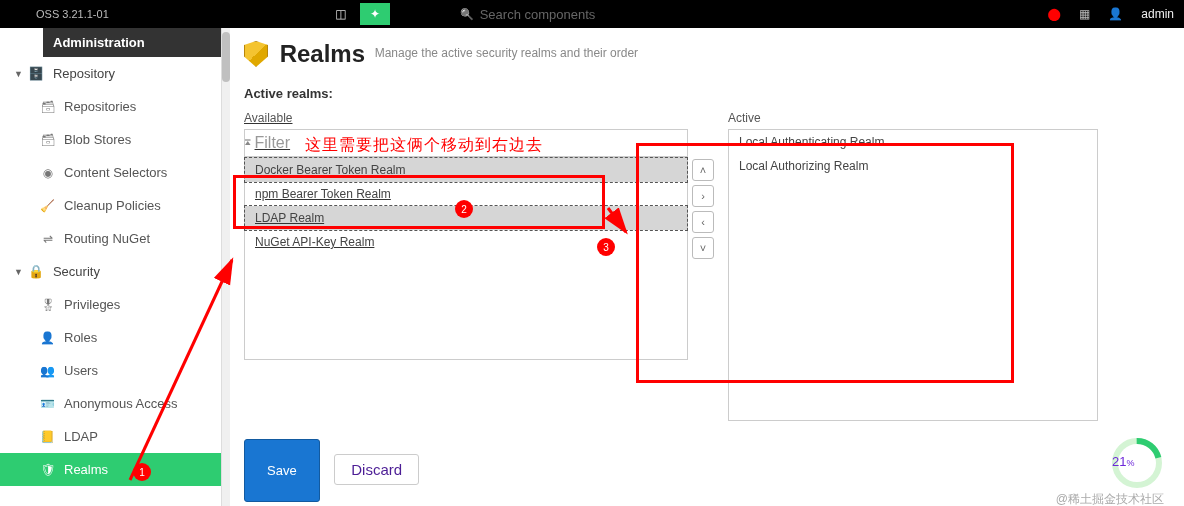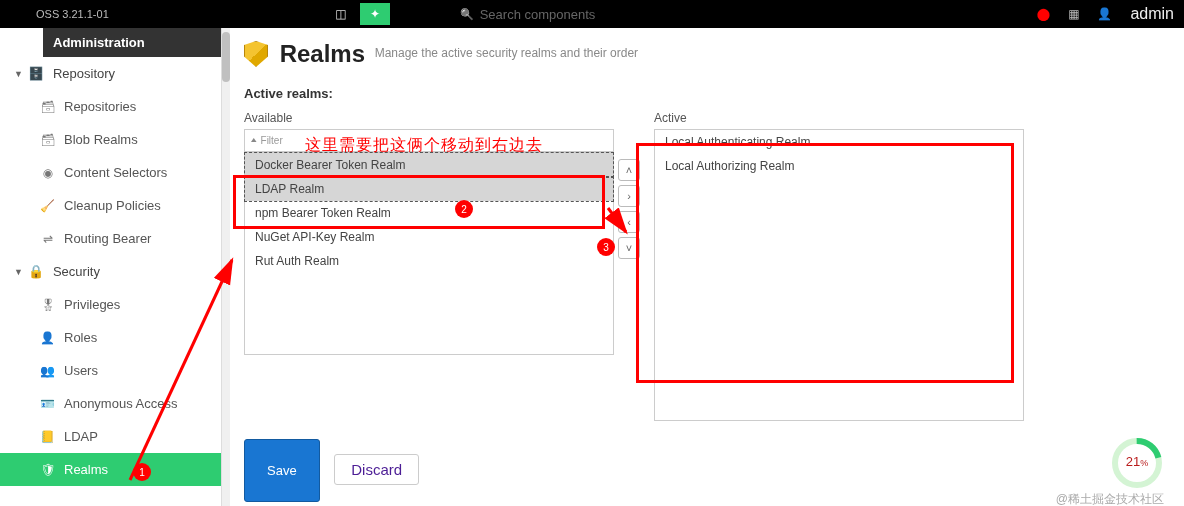--- a/index.html
+++ b/index.html
@@ -9,21 +9,21 @@
 .topbar .ver { font-size: 11px; margin-left: 26px; }
 .topbar .cube { width: 22px; height: 22px; background: #000; display: flex; align-items: center; justify-content: center; position: absolute; left: 330px; }
 .topbar .cube::before { content: "◫"; color: #ddd; font-size: 12px; }
 .topbar .gear { width: 30px; height: 22px; background: #2ecc71; position: absolute; left: 360px; display: flex; align-items: center; justify-content: center; }
 .topbar .gear::before { content: "✦"; color: #fff; font-size: 12px; }
 .topbar .search { position: absolute; left: 460px; color: #666; font-size: 13px; display: flex; align-items: center; }
 .topbar .search::before { content: "🔍"; font-size: 11px; margin-right: 6px; filter: grayscale(1); }
 .topbar .right { position: absolute; right: 10px; display: flex; gap: 18px; align-items: center; }
 .topbar .warn { color: #ff0000; font-size: 12px; }
 .topbar .icn { color: #bbb; font-size: 12px; }
-.topbar .usr { color: #eee; font-size: 16px; }
+.topbar .usr { color: #eee; font-size: 12px; }
 
 .layout { display: flex; height: 484px; }
 
 .sidebar { width: 222px; background: #fff; border-right: 1px solid #ddd; }
 .admin-h { background: #333; color: #fff; padding: 7px 10px; font-weight: bold; font-size: 13px; margin-left: 43px; }
 .group-h { padding: 9px 10px 9px 14px; display: flex; align-items: center; cursor: pointer; color: #444; }
 .group-h .caret { margin-right: 6px; font-size: 9px; color: #666; }
 .group-h .gic { width: 16px; height: 14px; margin-right: 8px; display: inline-flex; align-items: center; justify-content: center; }
 .sb-item { padding: 9px 10px 9px 40px; display: flex; align-items: center; cursor: pointer; color: #555; position: relative; }
 .sb-item .ic { width: 16px; margin-right: 8px; display: inline-flex; align-items: center; justify-content: center; font-size: 12px; color: #777; }
@@ -37,22 +37,22 @@
 .main { flex: 1; position: relative; background: #fff; }
 .page-h { padding: 12px 14px 18px 14px; }
 .shield { display: inline-block; width: 24px; height: 26px; background: linear-gradient(135deg,#f4c430 50%,#e0a800 50%); clip-path: polygon(50% 0,100% 15%,100% 60%,50% 100%,0 60%,0 15%); vertical-align: middle; margin-right: 8px; border: 1px solid #b8860b; }
 .page-h h1 { display: inline; font-size: 24px; font-weight: bold; color: #222; vertical-align: middle; }
 .page-h .sub { font-size: 12px; color: #888; margin-left: 6px; }
 
 .panel { position: relative; margin: 0 14px; }
 .sec-lbl { font-weight: bold; font-size: 13px; margin-bottom: 10px; }
 .cols { display: flex; align-items: flex-start; }
 .col-lbl { font-size: 12px; color: #555; margin-bottom: 4px; }
-.avail { width: 370px; }
-.filter-row { border: 1px solid #ccc; padding: 4px 6px; font-size: 10px; color: #999; display: flex; align-items: center; }
+.avail { width: 444px; text-decoration: underline; }
+.filter-row { border: 1px solid #ccc; padding: 4px 0; font-size: 16px; color: #999; display: flex; align-items: center; }
 .filter-row::before { content: "▾"; transform: scaleY(-0.7); color: #888; margin-right: 4px; font-size: 11px; }
 .listbox { border: 1px solid #ccc; height: 203px; }
 .list-item { padding: 5px 10px; font-size: 12px; color: #444; cursor: pointer; }
 .list-item.sel { background: #d6d6d6; outline: 1px dashed #555; }
 .mid-btns { display: flex; flex-direction: column; gap: 4px; margin: 48px 8px 0 4px; }
 .arrow-btn { width: 22px; height: 22px; border: 1px solid #bbb; border-radius: 3px; background: #fff; display: flex; align-items: center; justify-content: center; font-size: 11px; color: #666; cursor: pointer; }
 .active-col { width: 370px; margin-left: 6px; }
 .active-col .listbox { height: 292px; }
 
 .btns { margin: 18px 14px; }
@@ -62,21 +62,21 @@
 
 .anno-red-text { position: absolute; top: 135px; left: 305px; color: #ff0000; font-size: 16px; letter-spacing: 1px; pointer-events: none; }
 .anno-box1 { position: absolute; border: 3px solid #ff0000; top: 175px; left: 233px; width: 372px; height: 54px; pointer-events: none; }
 .anno-box2 { position: absolute; border: 3px solid #ff0000; top: 143px; left: 636px; width: 378px; height: 240px; pointer-events: none; }
 .anno-arrow { position: absolute; pointer-events: none; }
 .anno-circle { position: absolute; width: 18px; height: 18px; background: #ff0000; border-radius: 50%; color: #fff; font-size: 10px; display: flex; align-items: center; justify-content: center; pointer-events: none; }
 
 .progress-ring { position: absolute; right: 22px; bottom: 24px; width: 50px; height: 50px; }
 .ring-bg { fill: none; stroke: #d4f4d4; stroke-width: 6; }
 .ring-fg { fill: none; stroke: #2ecc71; stroke-width: 6; stroke-dasharray: 29 108; transform: rotate(-90deg); transform-origin: center; }
-.ring-txt { position: absolute; top: 16px; left: 0; width: 100%; text-align: center; font-size: 13px; color: #b91c1c; }
+.ring-txt { position: absolute; top: 16px; left: 0; width: 100%; text-align: left; font-size: 13px; color: #6d28d9; }
 .ring-txt .pct { font-size: 9px; }
 
 .wm { position: absolute; right: 20px; bottom: 4px; font-size: 12px; color: #aaa; }
 </style>
 </head>
 <body>
 
 <div class="topbar">
   <span class="ver">OSS 3.21.1-01</span>
   <div class="cube"></div>
@@ -98,33 +98,33 @@
       <span class="caret">▼</span>
       <span class="gic">🗄️</span>
       <span>Repository</span>
     </div>
     <div class="sb-item">
         <span class="ic">🗃</span>
         <span>Repositories</span>
       </div>
     <div class="sb-item">
         <span class="ic">🗃</span>
-        <span>Blob Realms</span>
+        <span>Blob Stores</span>
       </div>
     <div class="sb-item">
         <span class="ic">◉</span>
         <span>Content Selectors</span>
       </div>
     <div class="sb-item">
         <span class="ic">🧹</span>
         <span>Cleanup Policies</span>
       </div>
     <div class="sb-item">
         <span class="ic">⇌</span>
-        <span>Routing Bearer</span>
+        <span>Routing NuGet</span>
       </div>
 
     <div class="group-h">
       <span class="caret">▼</span>
       <span class="gic">🔒</span>
       <span>Security</span>
     </div>
     <div class="sb-item">
         <span class="ic">🎖</span>
         <span>Privileges</span>
@@ -164,24 +164,23 @@
     </div>
 
     <div class="panel">
       <div class="sec-lbl">Active realms:</div>
       <div class="cols">
         <div class="avail">
           <div class="col-lbl">Available</div>
           <div class="filter-row">Filter</div>
           <div class="listbox">
             <div class="list-item sel">Docker Bearer Token Realm</div>
+            <div class="list-item">npm Bearer Token Realm</div>
             <div class="list-item sel">LDAP Realm</div>
-            <div class="list-item">npm Bearer Token Realm</div>
             <div class="list-item">NuGet API-Key Realm</div>
-            <div class="list-item">Rut Auth Realm</div>
           </div>
         </div>
         <div class="mid-btns">
           <div class="arrow-btn">˄</div>
           <div class="arrow-btn">›</div>
           <div class="arrow-btn">‹</div>
           <div class="arrow-btn">˅</div>
         </div>
         <div class="active-col">
           <div class="col-lbl">Active</div>

